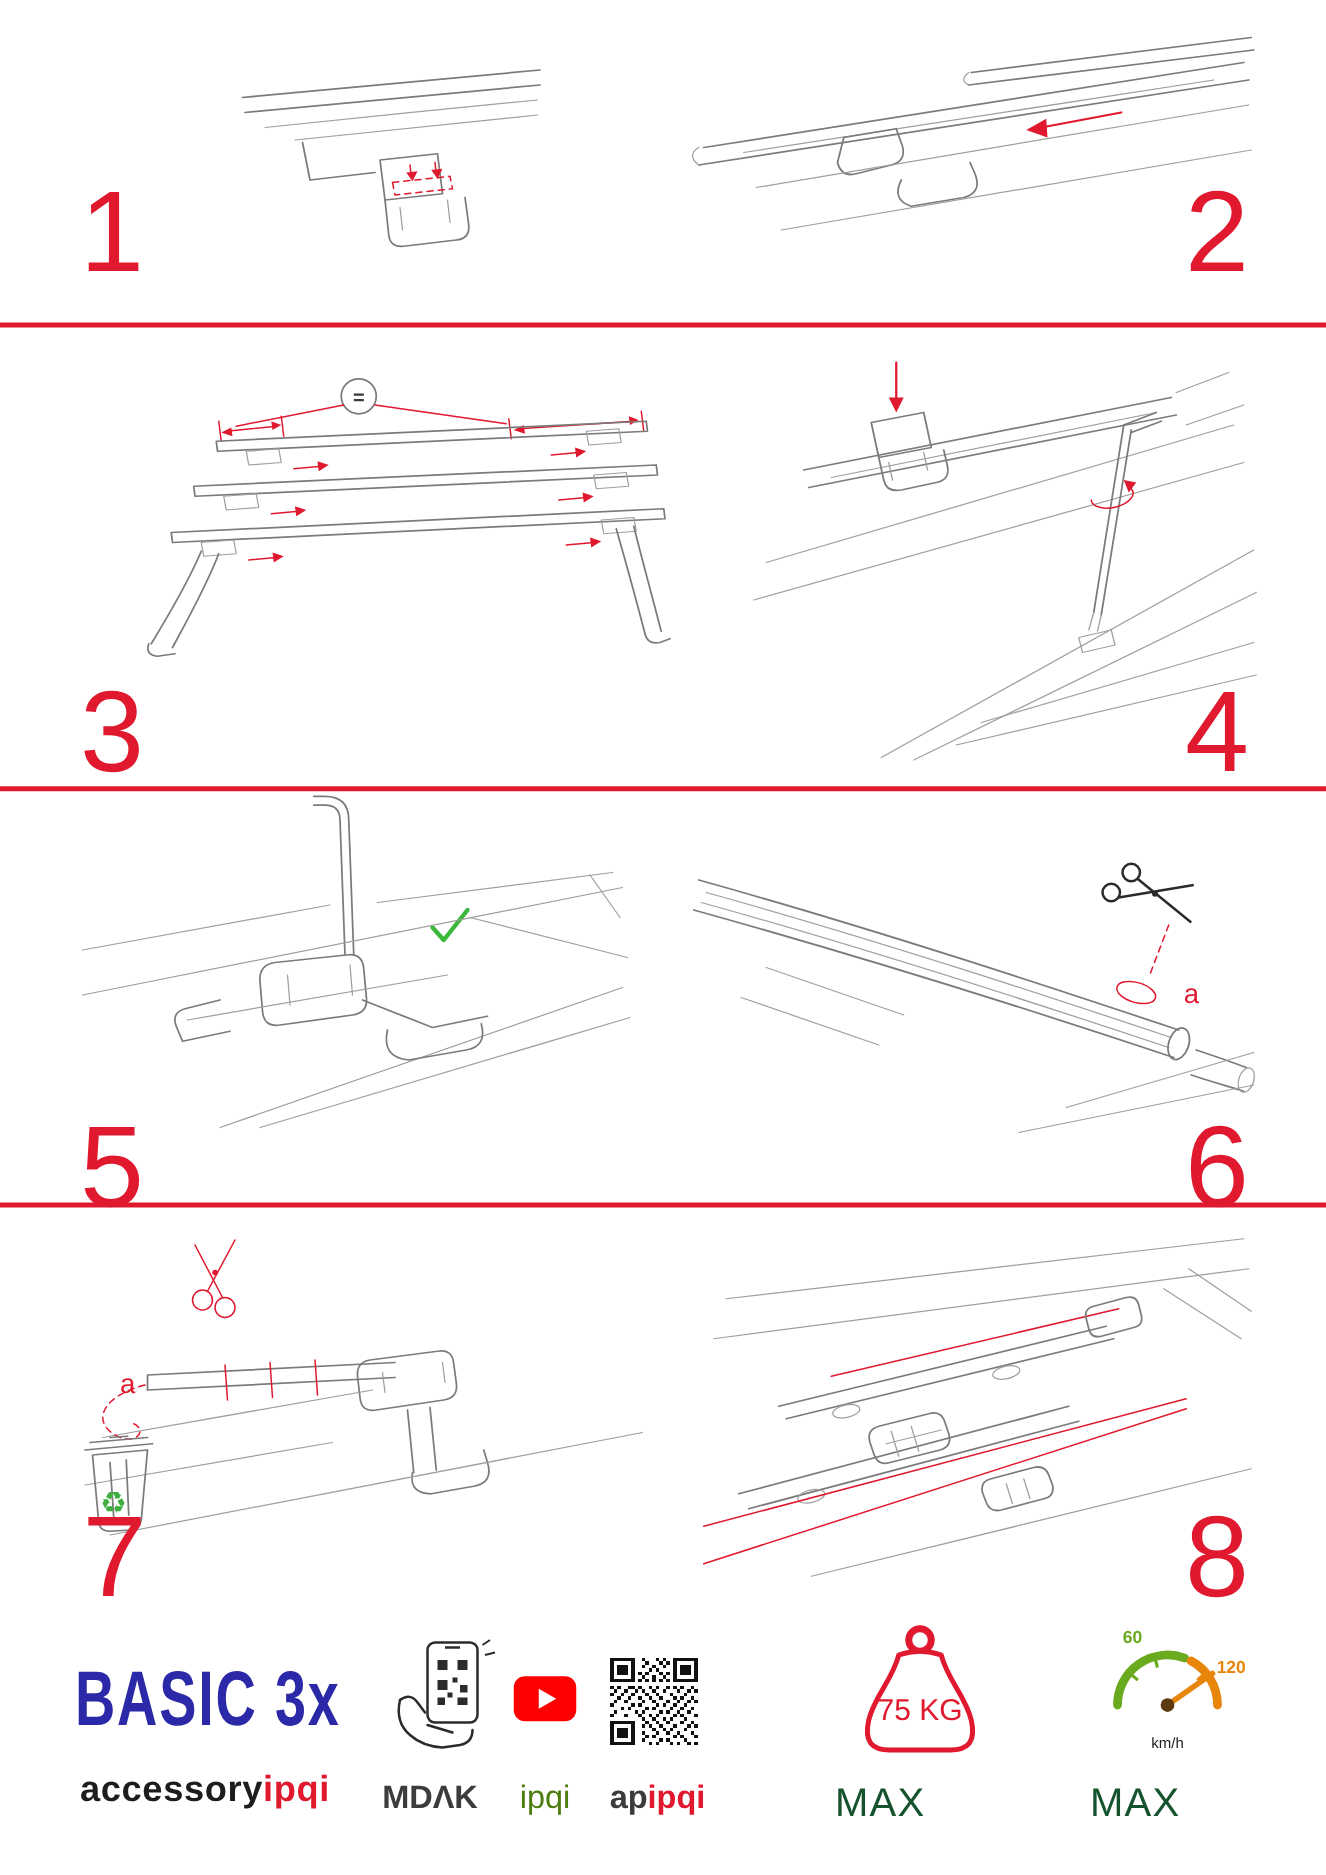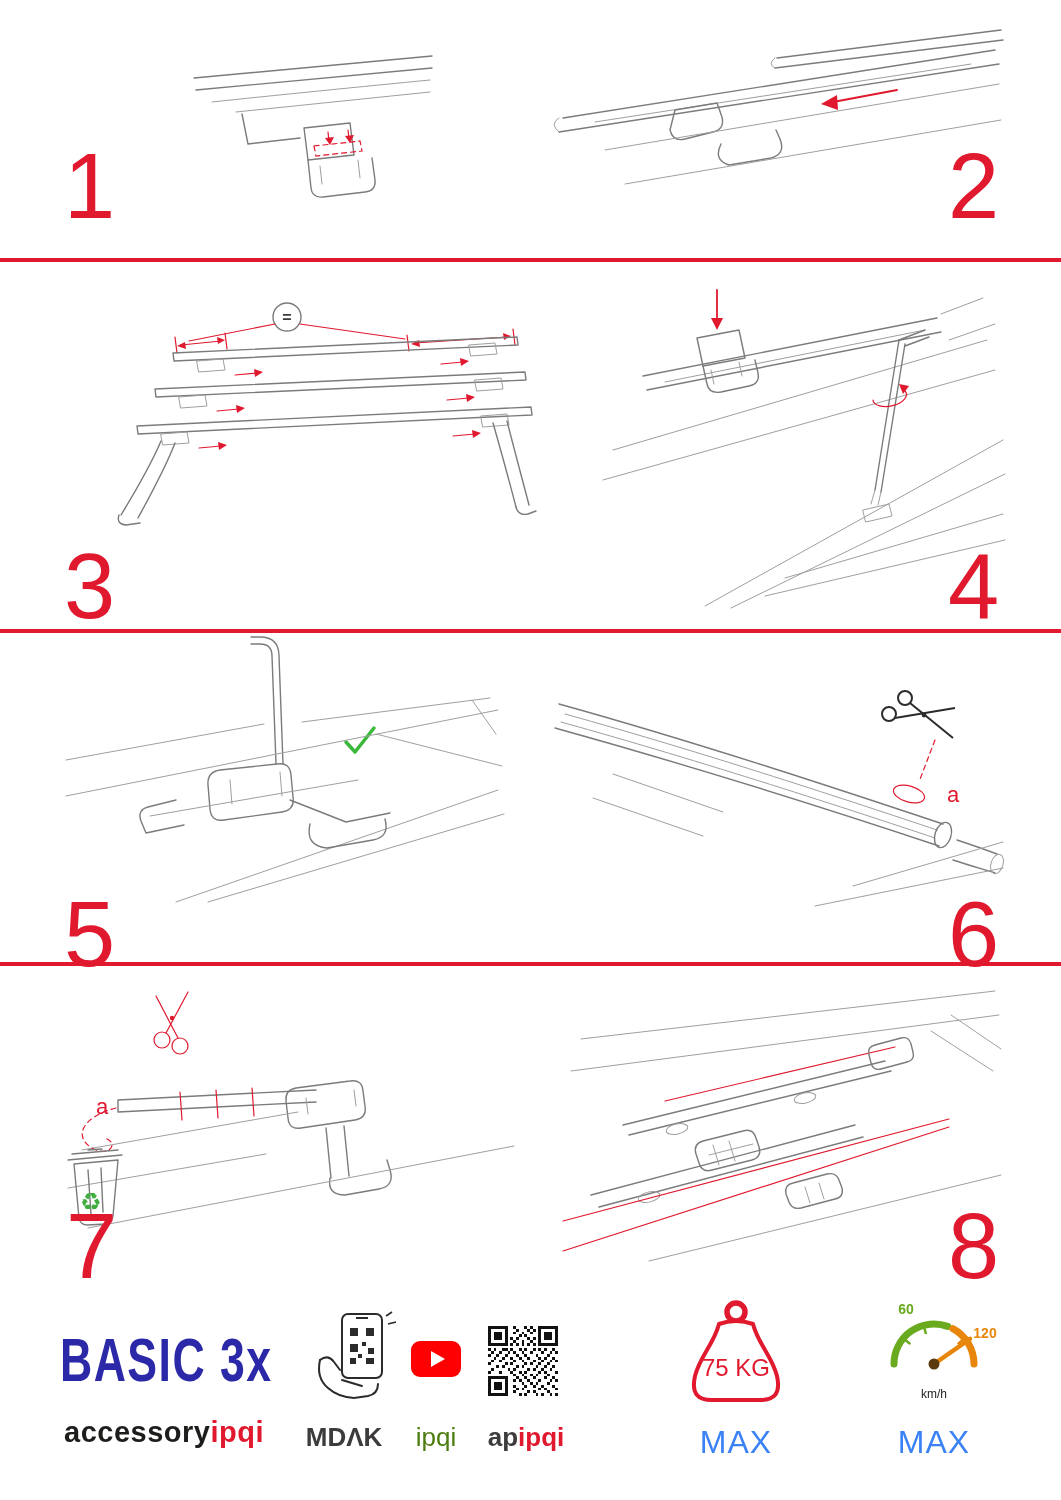--- a/index.html
+++ b/index.html
@@ -12,21 +12,21 @@
   .ln{stroke:#7b7b7b;fill:none;stroke-width:1.4;stroke-linecap:round;stroke-linejoin:round}
   .lnthin{stroke:#9f9f9f;fill:none;stroke-width:1;stroke-linecap:round;stroke-linejoin:round}
   .red{stroke:#e0192e;fill:none;stroke-width:1.8;stroke-linecap:round}
   .redthin{stroke:#e0192e;fill:none;stroke-width:1.2;stroke-linecap:round}
   .redfill{fill:#e0192e;stroke:none}
   .dash{stroke-dasharray:5 4}
   .basic{position:absolute;left:60px;top:1324px;font-size:62px;font-weight:bold;color:#2b29a8;transform:scaleX(0.72);transform-origin:left top;letter-spacing:2px;white-space:nowrap}
   .brandline{position:absolute;left:64px;top:1416px;font-size:29px;font-weight:bold;letter-spacing:.5px;color:#1d1d1b;white-space:nowrap}
   .tred{color:#e0192e}
   .plabel{position:absolute;top:1422px;font-size:26px;font-weight:bold;color:#3d3b3c;text-align:center;white-space:nowrap}
-  .max{position:absolute;top:1424px;font-size:32px;color:#3b82f6;letter-spacing:1px;text-align:center;font-weight:400}
+  .max{position:absolute;top:1424px;font-size:32px;color:#14532d;letter-spacing:1px;font-weight:400}
 </style>
 </head>
 <body>
 
 <div class="sheet">
 
   <div class="divider" style="top:258px"></div>
   <div class="divider" style="top:629px"></div>
   <div class="divider" style="top:962px"></div>
 

